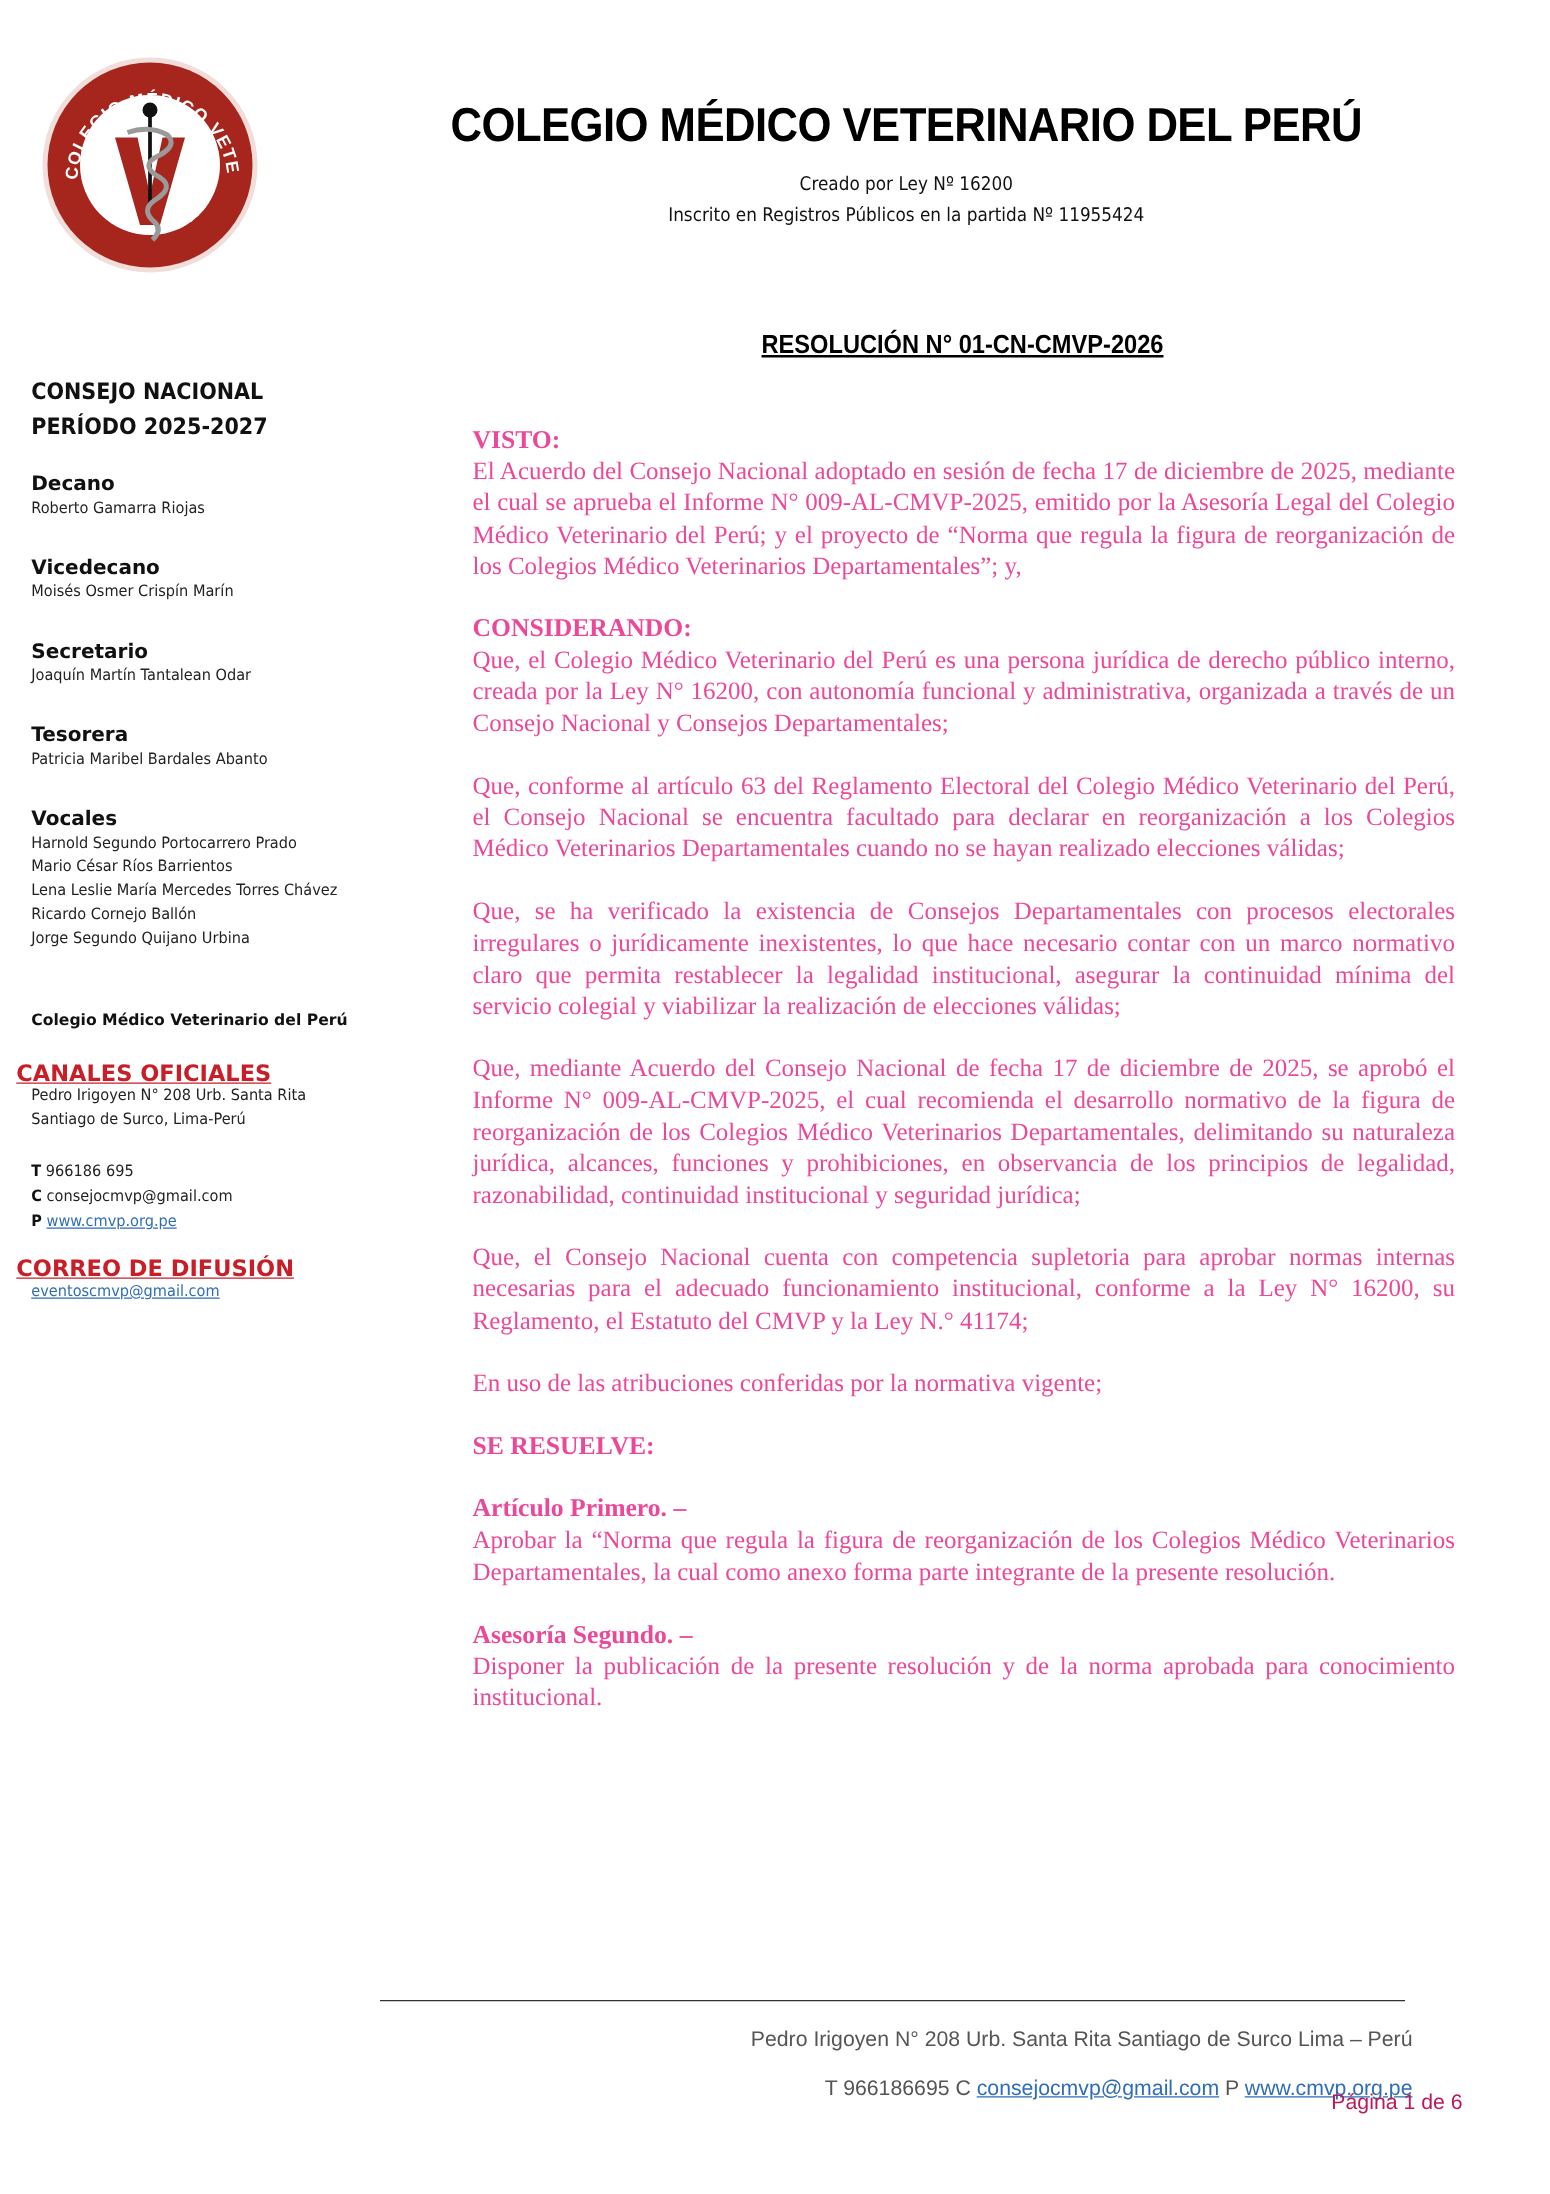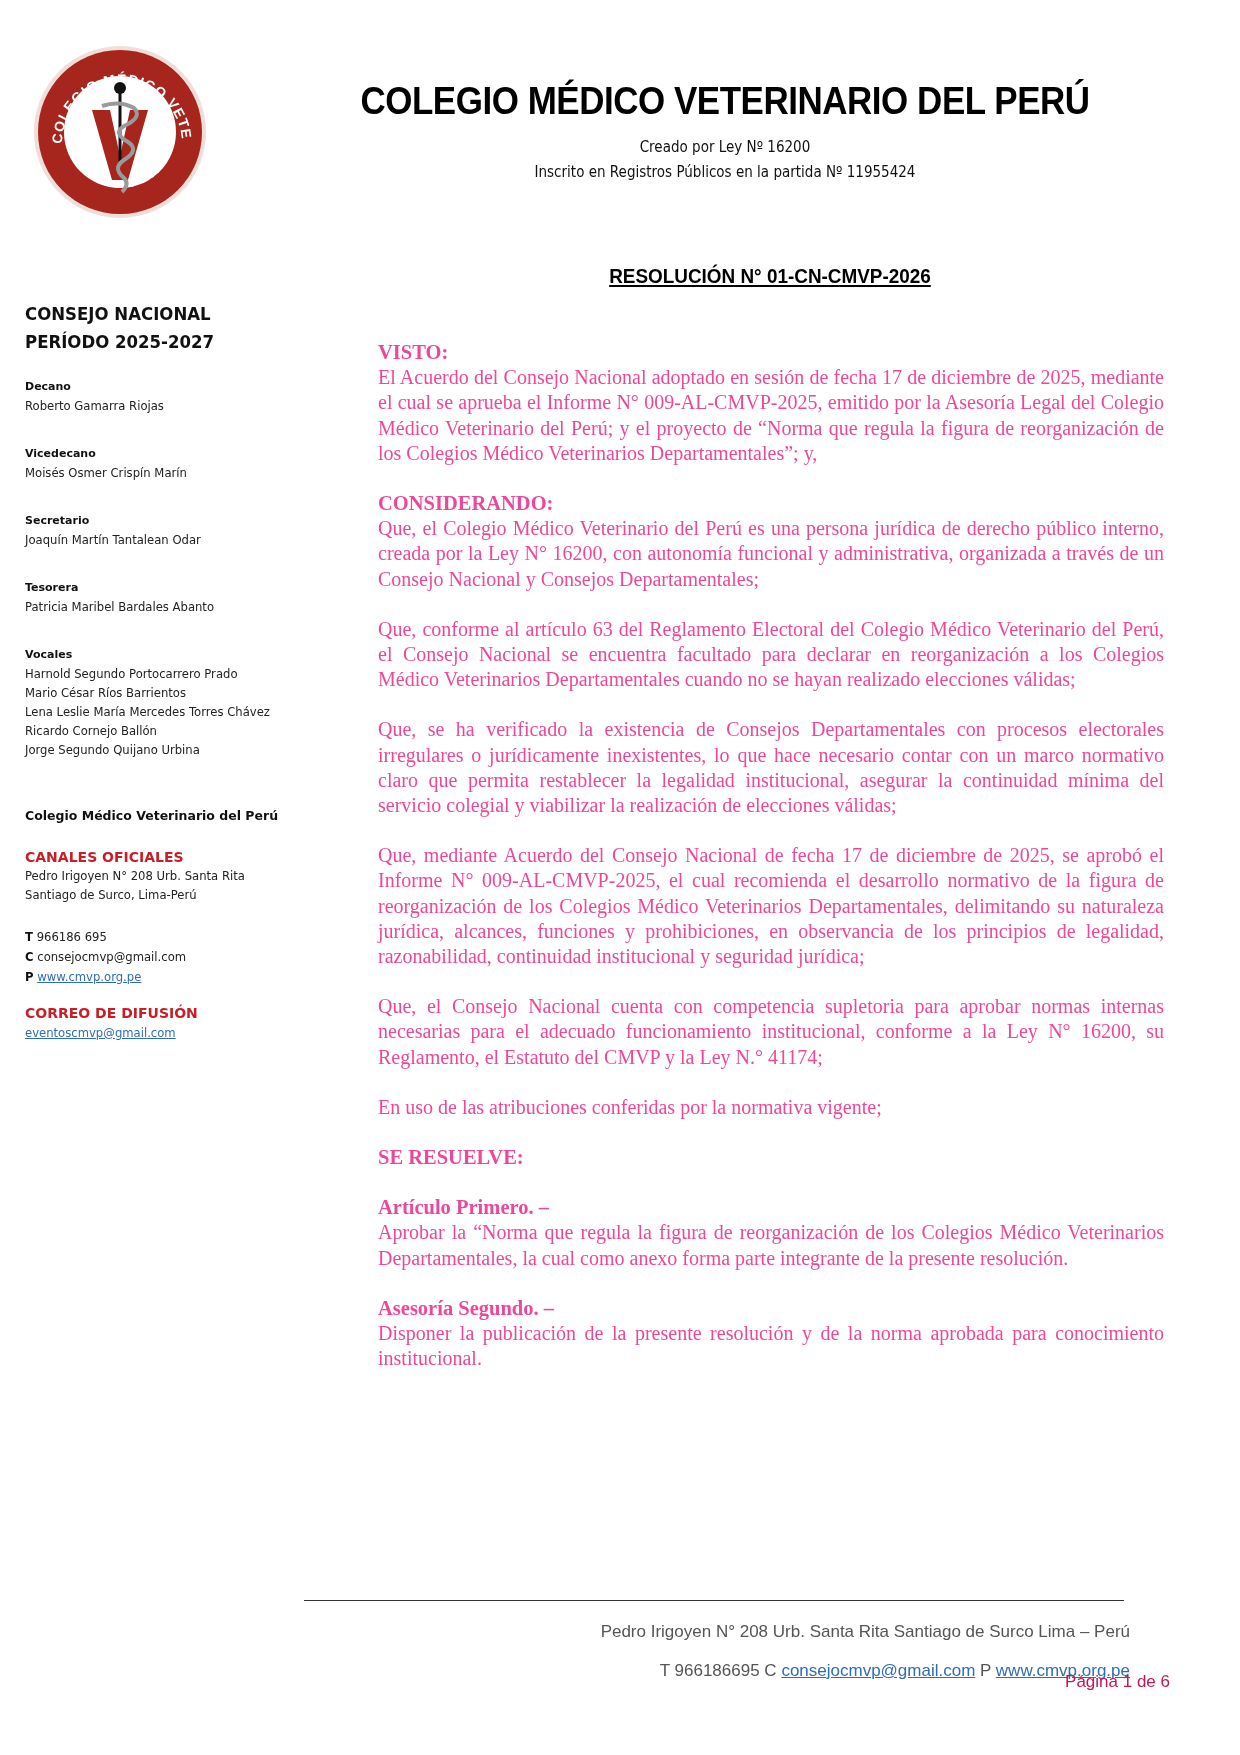--- a/index.html
+++ b/index.html
@@ -14,24 +14,24 @@
     font-family: "Liberation Sans", sans-serif; font-weight: bold; font-size: 38px; letter-spacing: -0.5px; transform: scaleX(0.92); transform-origin: center; white-space: nowrap; }
   .hdr-sub { position: absolute; left: 290px; width: 870px; text-align: center;
     font-family: "DejaVu Sans", sans-serif; font-size: 15px; color: #111; transform: scaleX(0.9); }
   .hdr-sub1 { top: 138px; }
   .hdr-sub2 { top: 163px; }
 
   
   .sidebar { position: absolute; left: 25px; top: 300px; width: 290px; font-family: "DejaVu Sans", sans-serif; }
   .sb-council { font-weight: bold; font-size: 18px; line-height: 28px; color: #111; transform: scaleX(0.92); transform-origin: left; }
   .sb-group { margin-top: 30px; }
-  .sb-role { font-weight: bold; font-size: 11px; line-height: 18px; color: #111; }
+  .sb-role { font-weight: bold; font-size: 16px; line-height: 18px; color: #111; }
   .sb-name { font-size: 12.5px; line-height: 19px; color: #222; transform: scaleX(0.93); transform-origin: left; white-space: nowrap; }
   .sb-org { position: absolute; left: 25px; top: 808px; font-family: "DejaVu Sans", sans-serif; font-weight: bold; font-size: 12.5px; color: #111; }
-  .sb-red { font-family: "DejaVu Sans", sans-serif; font-weight: bold; font-size: 14px; color: #c81e28; position: absolute; left: 25px; }
+  .sb-red { font-family: "DejaVu Sans", sans-serif; font-weight: bold; font-size: 18px; color: #c81e28; position: absolute; left: 13px; text-decoration: underline; }
   .sb-line { position: absolute; left: 25px; font-family: "DejaVu Sans", sans-serif; font-size: 12.5px; color: #222; white-space: nowrap; transform: scaleX(0.93); transform-origin: left; }
   .sb-line b { color: #111; }
   .link { color: #2f6db5; text-decoration: underline; }
 
   
   .res-title { position: absolute; left: 370px; top: 264px; width: 800px; text-align: center;
     font-family: "Liberation Sans", sans-serif; font-weight: bold; font-size: 21px; text-decoration: underline; transform: scaleX(0.9); }
   .main { position: absolute; left: 378px; top: 340px; width: 786px; font-family: Liberation Serif, serif; font-size: 20px; line-height: 25.2px; color: #ec4899; }
   .main .h { font-weight: bold; font-size: 20.5px; }
   .main p { margin: 0; text-align: justify; }

